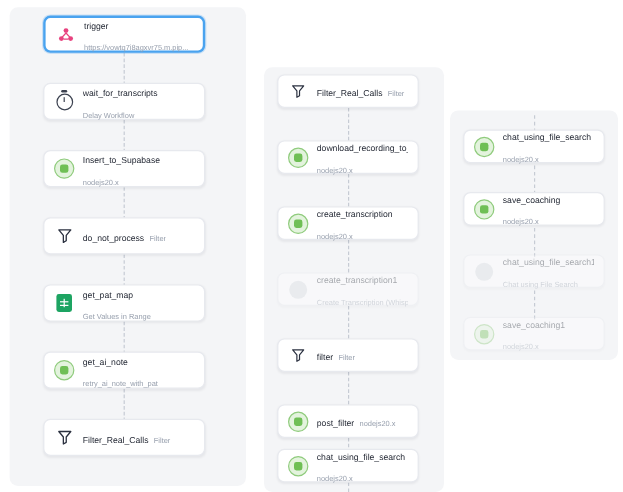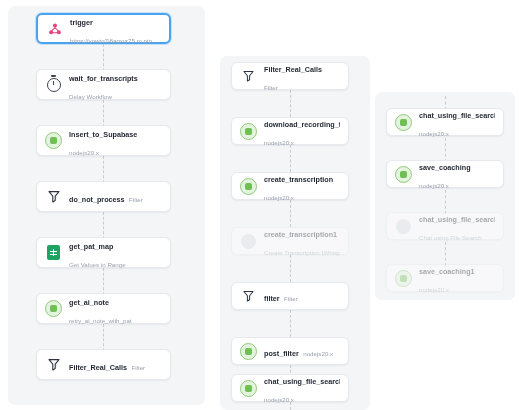--- a/index.html
+++ b/index.html
@@ -49,21 +49,21 @@
 
   .n-ico{
     width:17px;height:17px;
     flex:0 0 17px;
     margin-right:7px;
     display:flex;align-items:center;justify-content:center;
   }
   .n-txt{min-width:0;overflow:hidden;}
   .n-title{
     font-size:7.2px;
-    font-weight:bold;
+    font-weight:normal;
     color:#1f2430;
     line-height:10px;
     white-space:nowrap;
     overflow:hidden;
     text-overflow:ellipsis;
   }
   .n-sub{
     font-size:6.2px;
     color:#98a0ae;
     line-height:9px;

